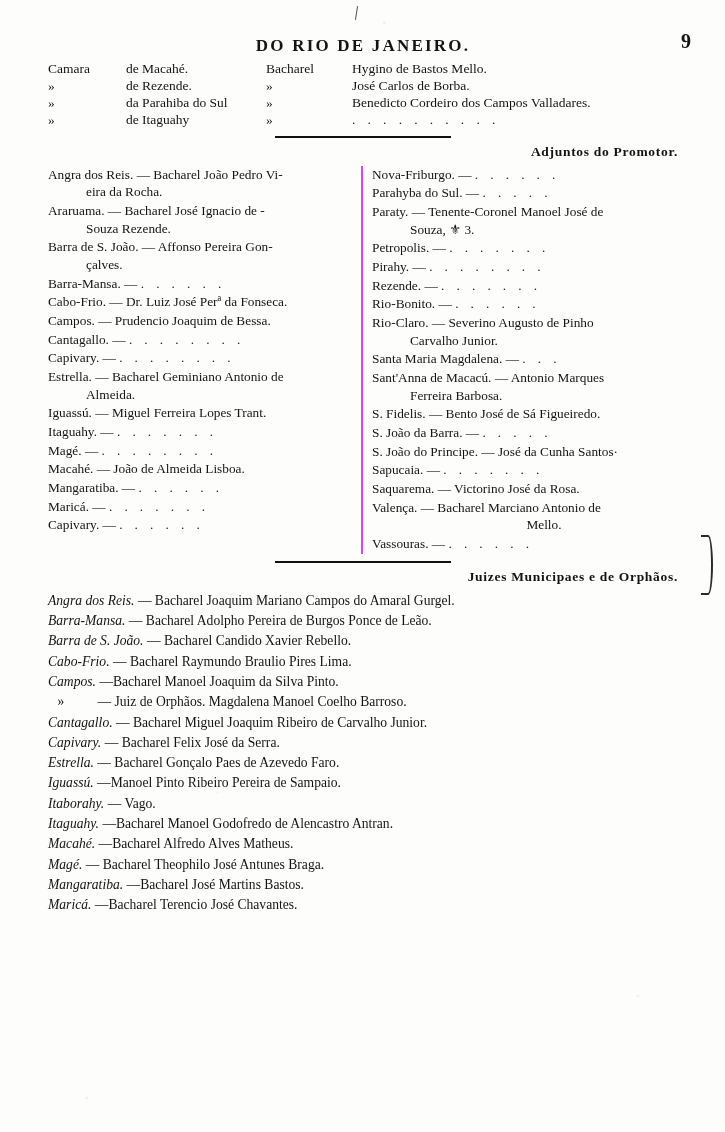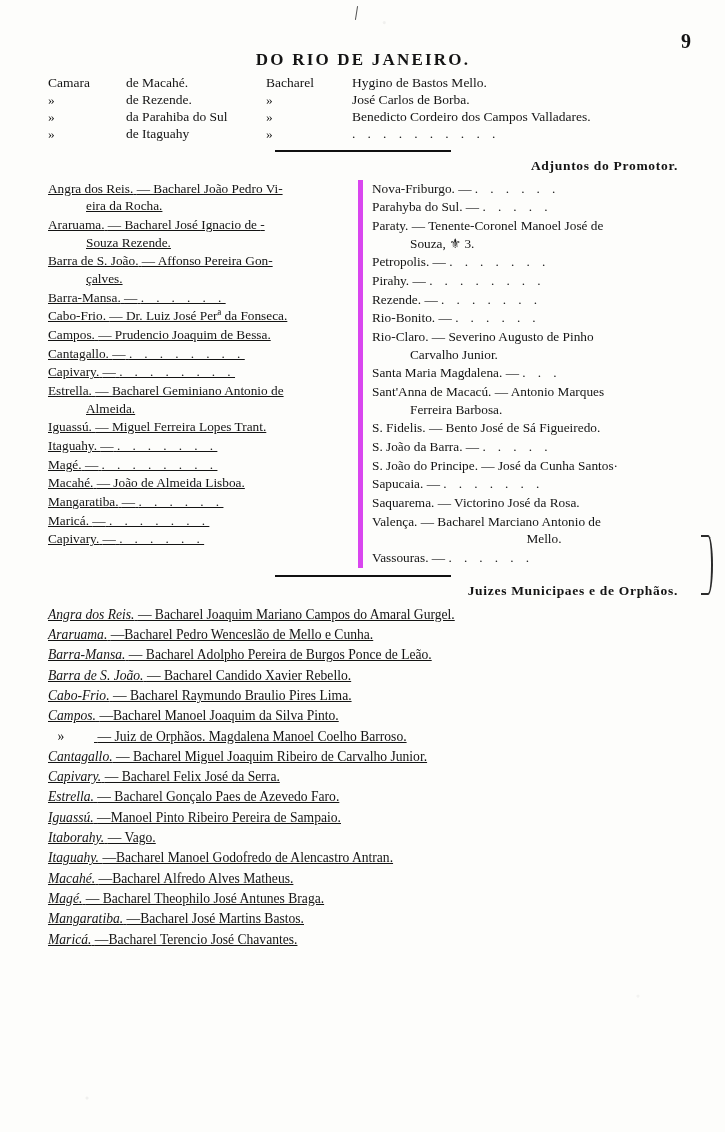--- a/index.html
+++ b/index.html
@@ -29,21 +29,21 @@
     pointer-events: none;
     background:
       radial-gradient(circle at 12% 97%, rgba(0,0,0,0.05) 0 1px, transparent 2px),
       radial-gradient(circle at 53% 2%, rgba(0,0,0,0.05) 0 1px, transparent 2px),
       radial-gradient(circle at 88% 88%, rgba(0,0,0,0.04) 0 1px, transparent 2px),
       radial-gradient(circle at 30% 70%, rgba(0,0,0,0.03) 0 1px, transparent 2px);
   }
   .content {
     position: absolute;
     left: 48px;
-    top: 50px;
+    top: 36px;
     width: 630px;
   }
   .page-header {
     text-align: center;
     font-weight: bold;
     font-size: 17px;
     letter-spacing: 2.2px;
     margin: 0 0 5px 0;
     font-family: "Liberation Serif", serif;
   }
@@ -108,22 +108,21 @@
     width: 100%;
     font-size: 13.3px;
     line-height: 1.33;
   }
   .col {
     width: 50%;
     box-sizing: border-box;
   }
   .col-left {
     padding-right: 8px;
-    border-right: 5px solid #d946ef;
-    text-decoration: underline;
+    border-right: 2px solid #d946ef;
   }
   .col-right {
     padding-left: 9px;
   }
   .entry-ind {
     padding-left: 18px;
     text-indent: -18px;
     margin: 0 0 1px 0;
   }
   .nm { font-style: normal; }
@@ -131,21 +130,20 @@
   
   .judges {
     font-size: 13.6px;
     line-height: 1.42;
     margin-top: 2px;
   }
   .judges .jrow {
     padding-left: 20px;
     text-indent: -20px;
     margin: 0 0 1px 0;
-    text-decoration: underline;
   }
   .jplace {
     font-style: italic;
   }
   .jdq {
     display: inline-block;
     width: 46px;
     text-align: center;
     font-style: normal;
   }
@@ -246,21 +244,20 @@
           <div class="entry-ind"><span>Vassouras.</span> <span>—</span> <span class="dots-inline">. . . . . .</span></div>
         </div>
     </div>
 
     <div class="hr-short"></div>
 
     <div class="sec-title">Juizes Municipaes e de Orphãos.</div>
 
     <div class="judges" id="judges-body">
         <div class="jrow"><span class="jplace">Angra dos Reis.</span> <span class="nm">— Bacharel Joaquim Mariano Campos do Amaral Gurgel.</span></div>
-        <div class="jrow"><span class="jplace">Araruama.</span> <span class="nm">—Bacharel Pedro Wenceslão de Mello e Cunha.</span></div>
         <div class="jrow"><span class="jplace">Barra-Mansa.</span> <span class="nm">— Bacharel Adolpho Pereira de Burgos Ponce de Leão.</span></div>
         <div class="jrow"><span class="jplace">Barra de S. João.</span> <span class="nm">— Bacharel Candido Xavier Rebello.</span></div>
         <div class="jrow"><span class="jplace">Cabo-Frio.</span> <span class="nm">— Bacharel Raymundo Braulio Pires Lima.</span></div>
         <div class="jrow"><span class="jplace">Campos.</span> <span class="nm">—Bacharel Manoel Joaquim da Silva Pinto.</span></div>
         <div class="jrow"><span class="jdq">»</span> <span class="nm">— Juiz de Orphãos. Magdalena Manoel Coelho Barroso.</span></div>
         <div class="jrow"><span class="jplace">Cantagallo.</span> <span class="nm">— Bacharel Miguel Joaquim Ribeiro de Carvalho Junior.</span></div>
         <div class="jrow"><span class="jplace">Capivary.</span> <span class="nm">— Bacharel Felix José da Serra.</span></div>
         <div class="jrow"><span class="jplace">Estrella.</span> <span class="nm">— Bacharel Gonçalo Paes de Azevedo Faro.</span></div>
         <div class="jrow"><span class="jplace">Iguassú.</span> <span class="nm">—Manoel Pinto Ribeiro Pereira de Sampaio.</span></div>
         <div class="jrow"><span class="jplace">Itaborahy.</span> <span class="nm">— Vago.</span></div>

